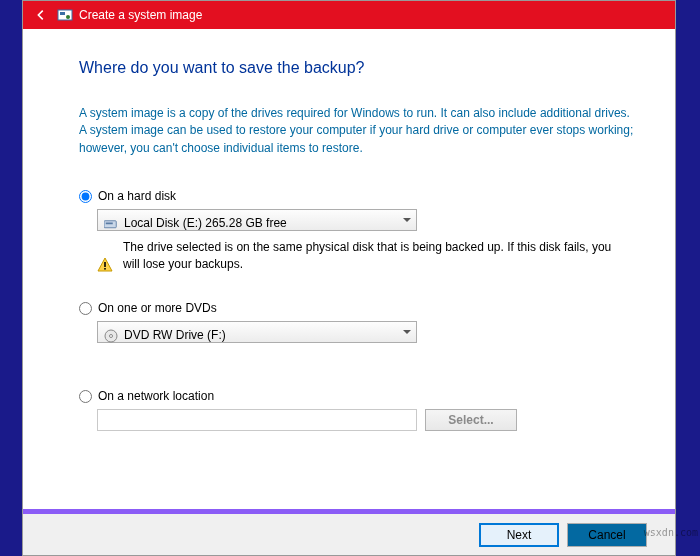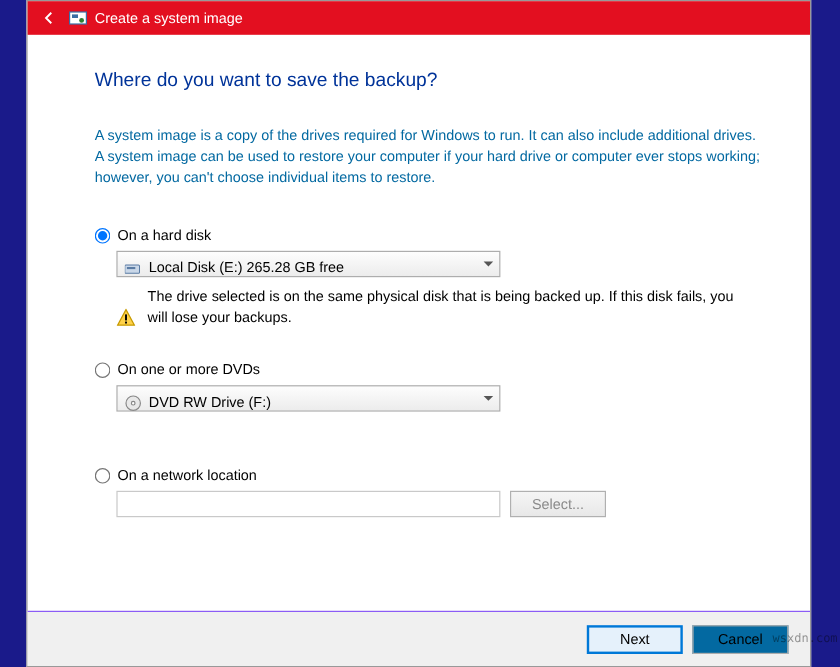--- a/index.html
+++ b/index.html
@@ -126,35 +126,36 @@
       align-items: center;
     }
     .net-input {
       width: 320px; height: 22px;
       border: 1px solid #c9c9c9;
       background: #fff;
       padding: 0 4px;
       font-size: 12px;
     }
     .select-btn {
-      width: 80px; height: 22px;
+      width: 92px; height: 22px;
       border: 1px solid #b0b0b0;
       background: linear-gradient(#f5f5f5,#e8e8e8);
       color: #8a8a8a;
       font-size: 12px;
       cursor: default;
+      font-weight: bold;
     }
     .footer {
       height: 46px;
-      border-top: 1px solid #8b5cf6;
+      border-top: 5px solid #8b5cf6;
       background: #f0f0f0;
       display: flex;
       justify-content: flex-end;
       align-items: center;
-      padding: 0 18px;
+      padding: 0 28px;
       gap: 8px;
     }
     .footer button {
       width: 80px; height: 24px;
       border: 1px solid #adadad;
       background: #0369a1;
       font-size: 12px;
       cursor: pointer;
     }
     .footer button.primary {

